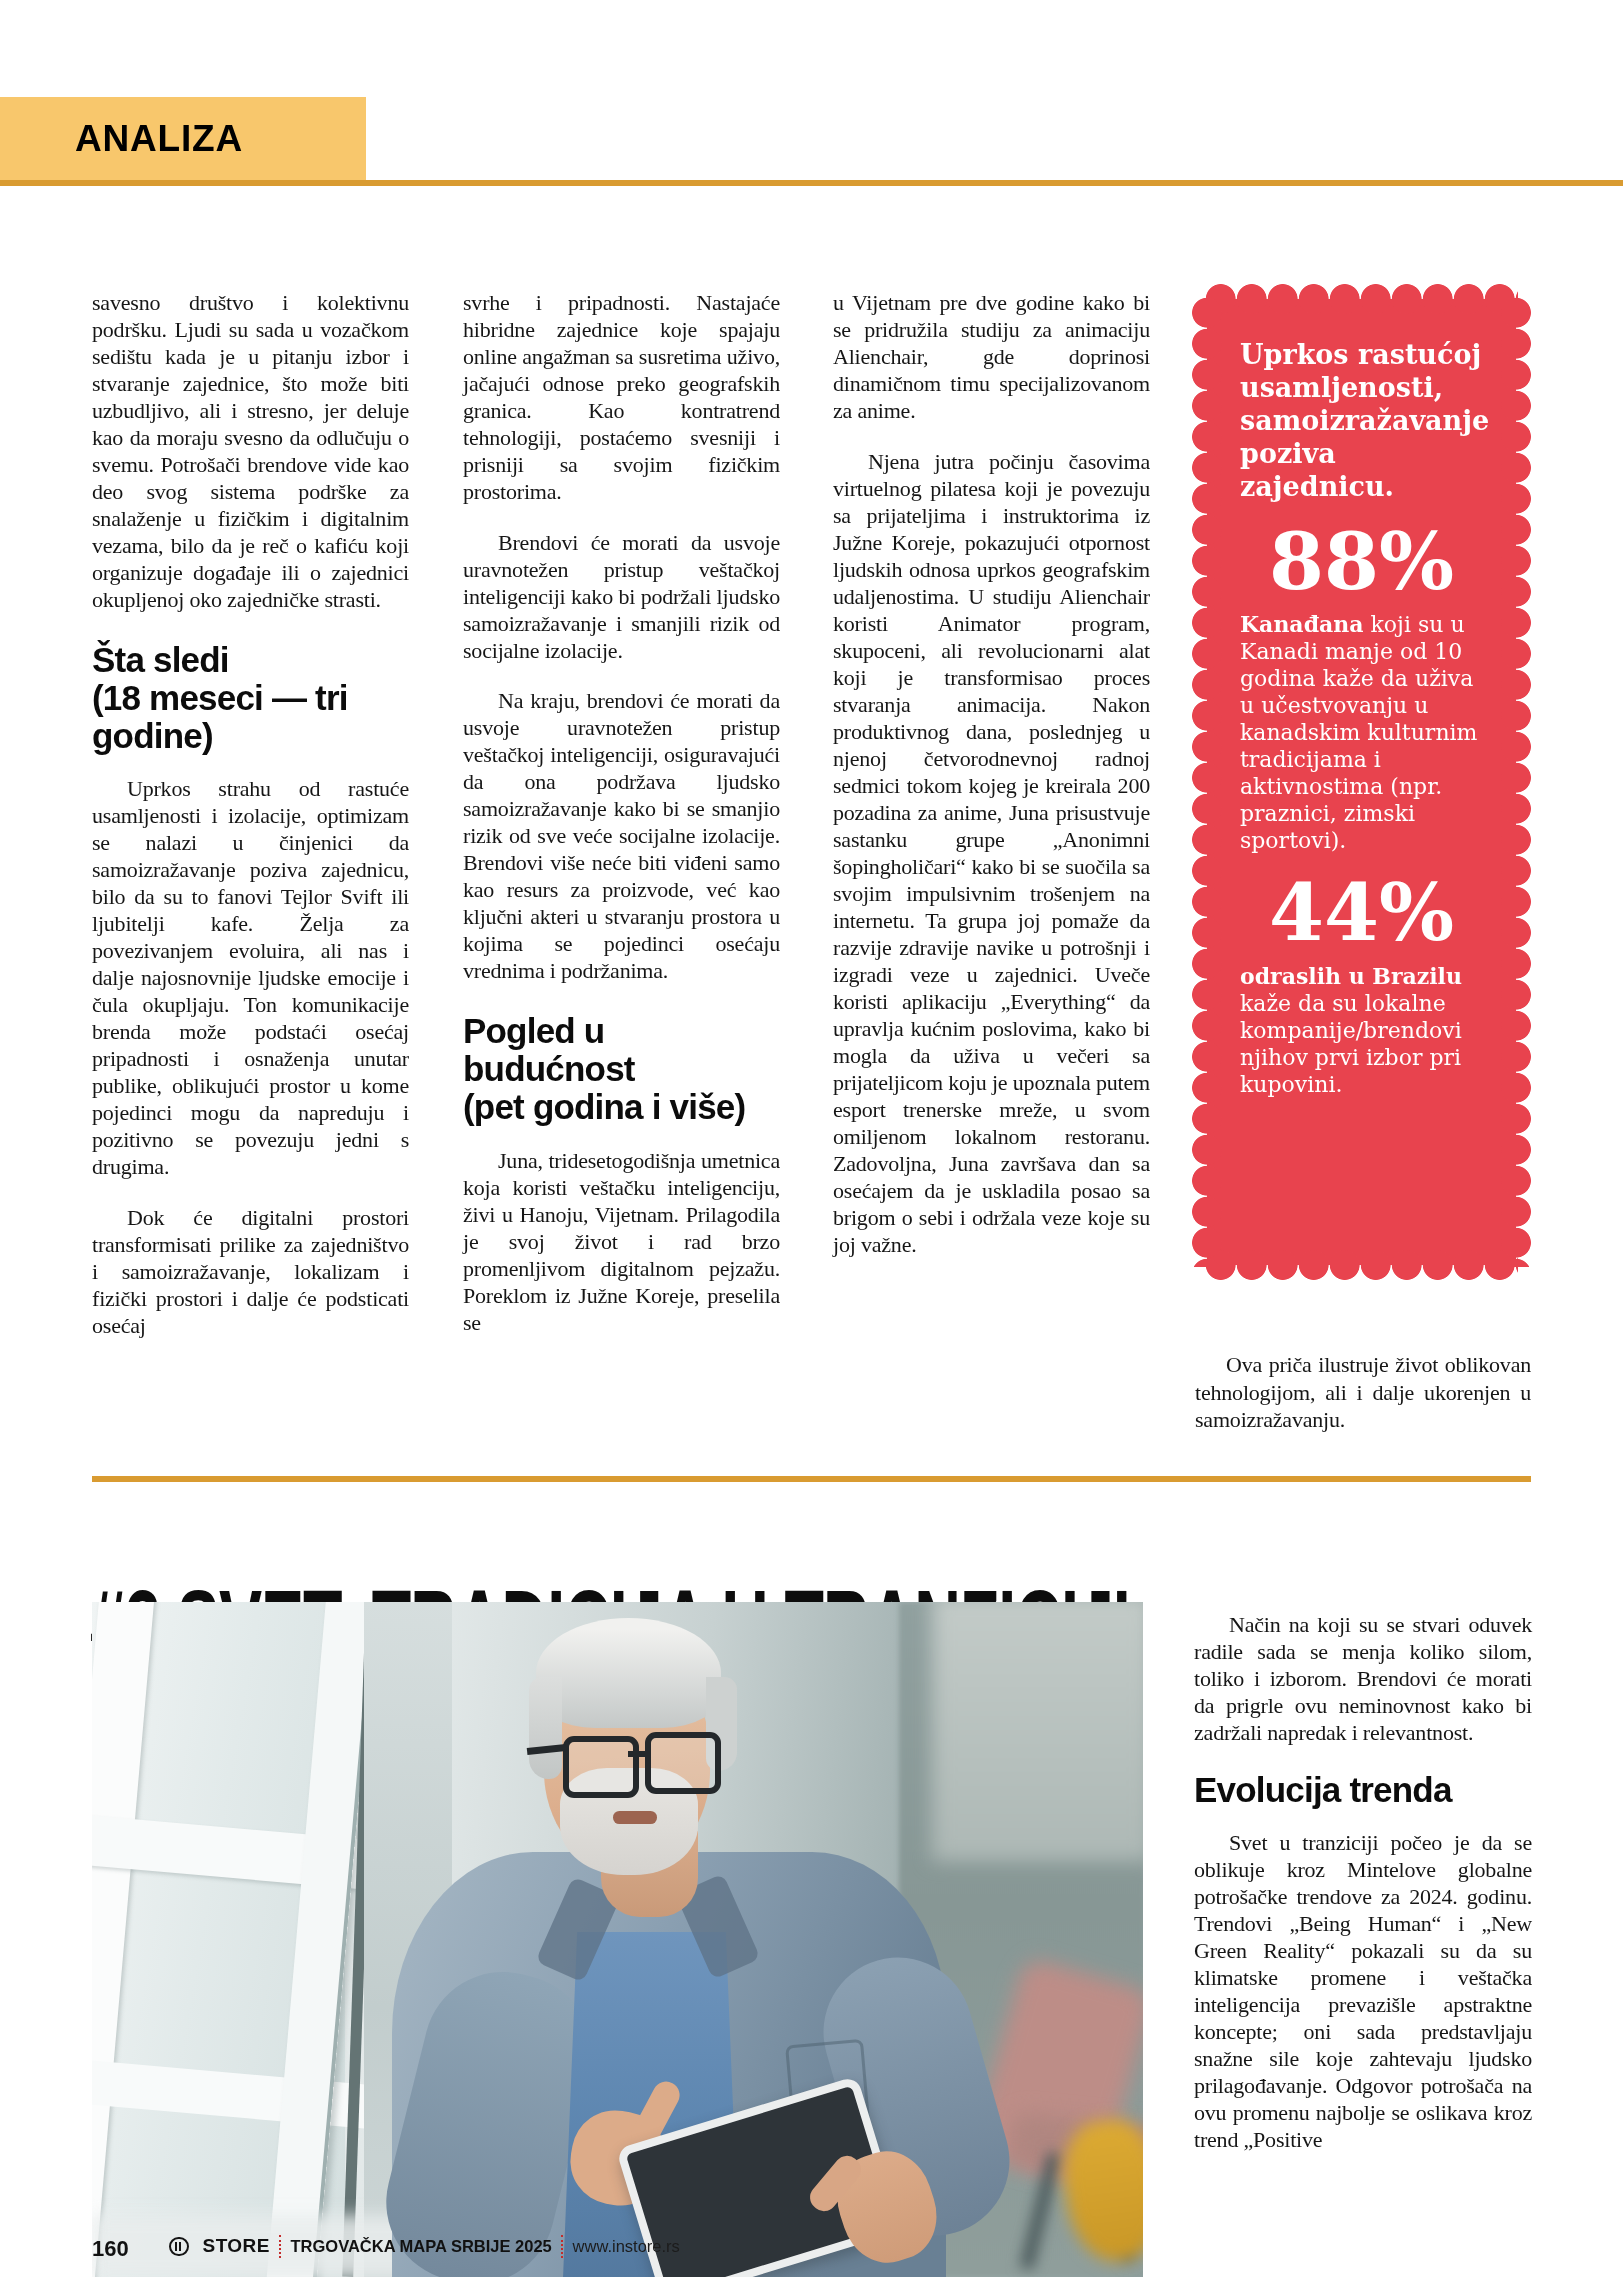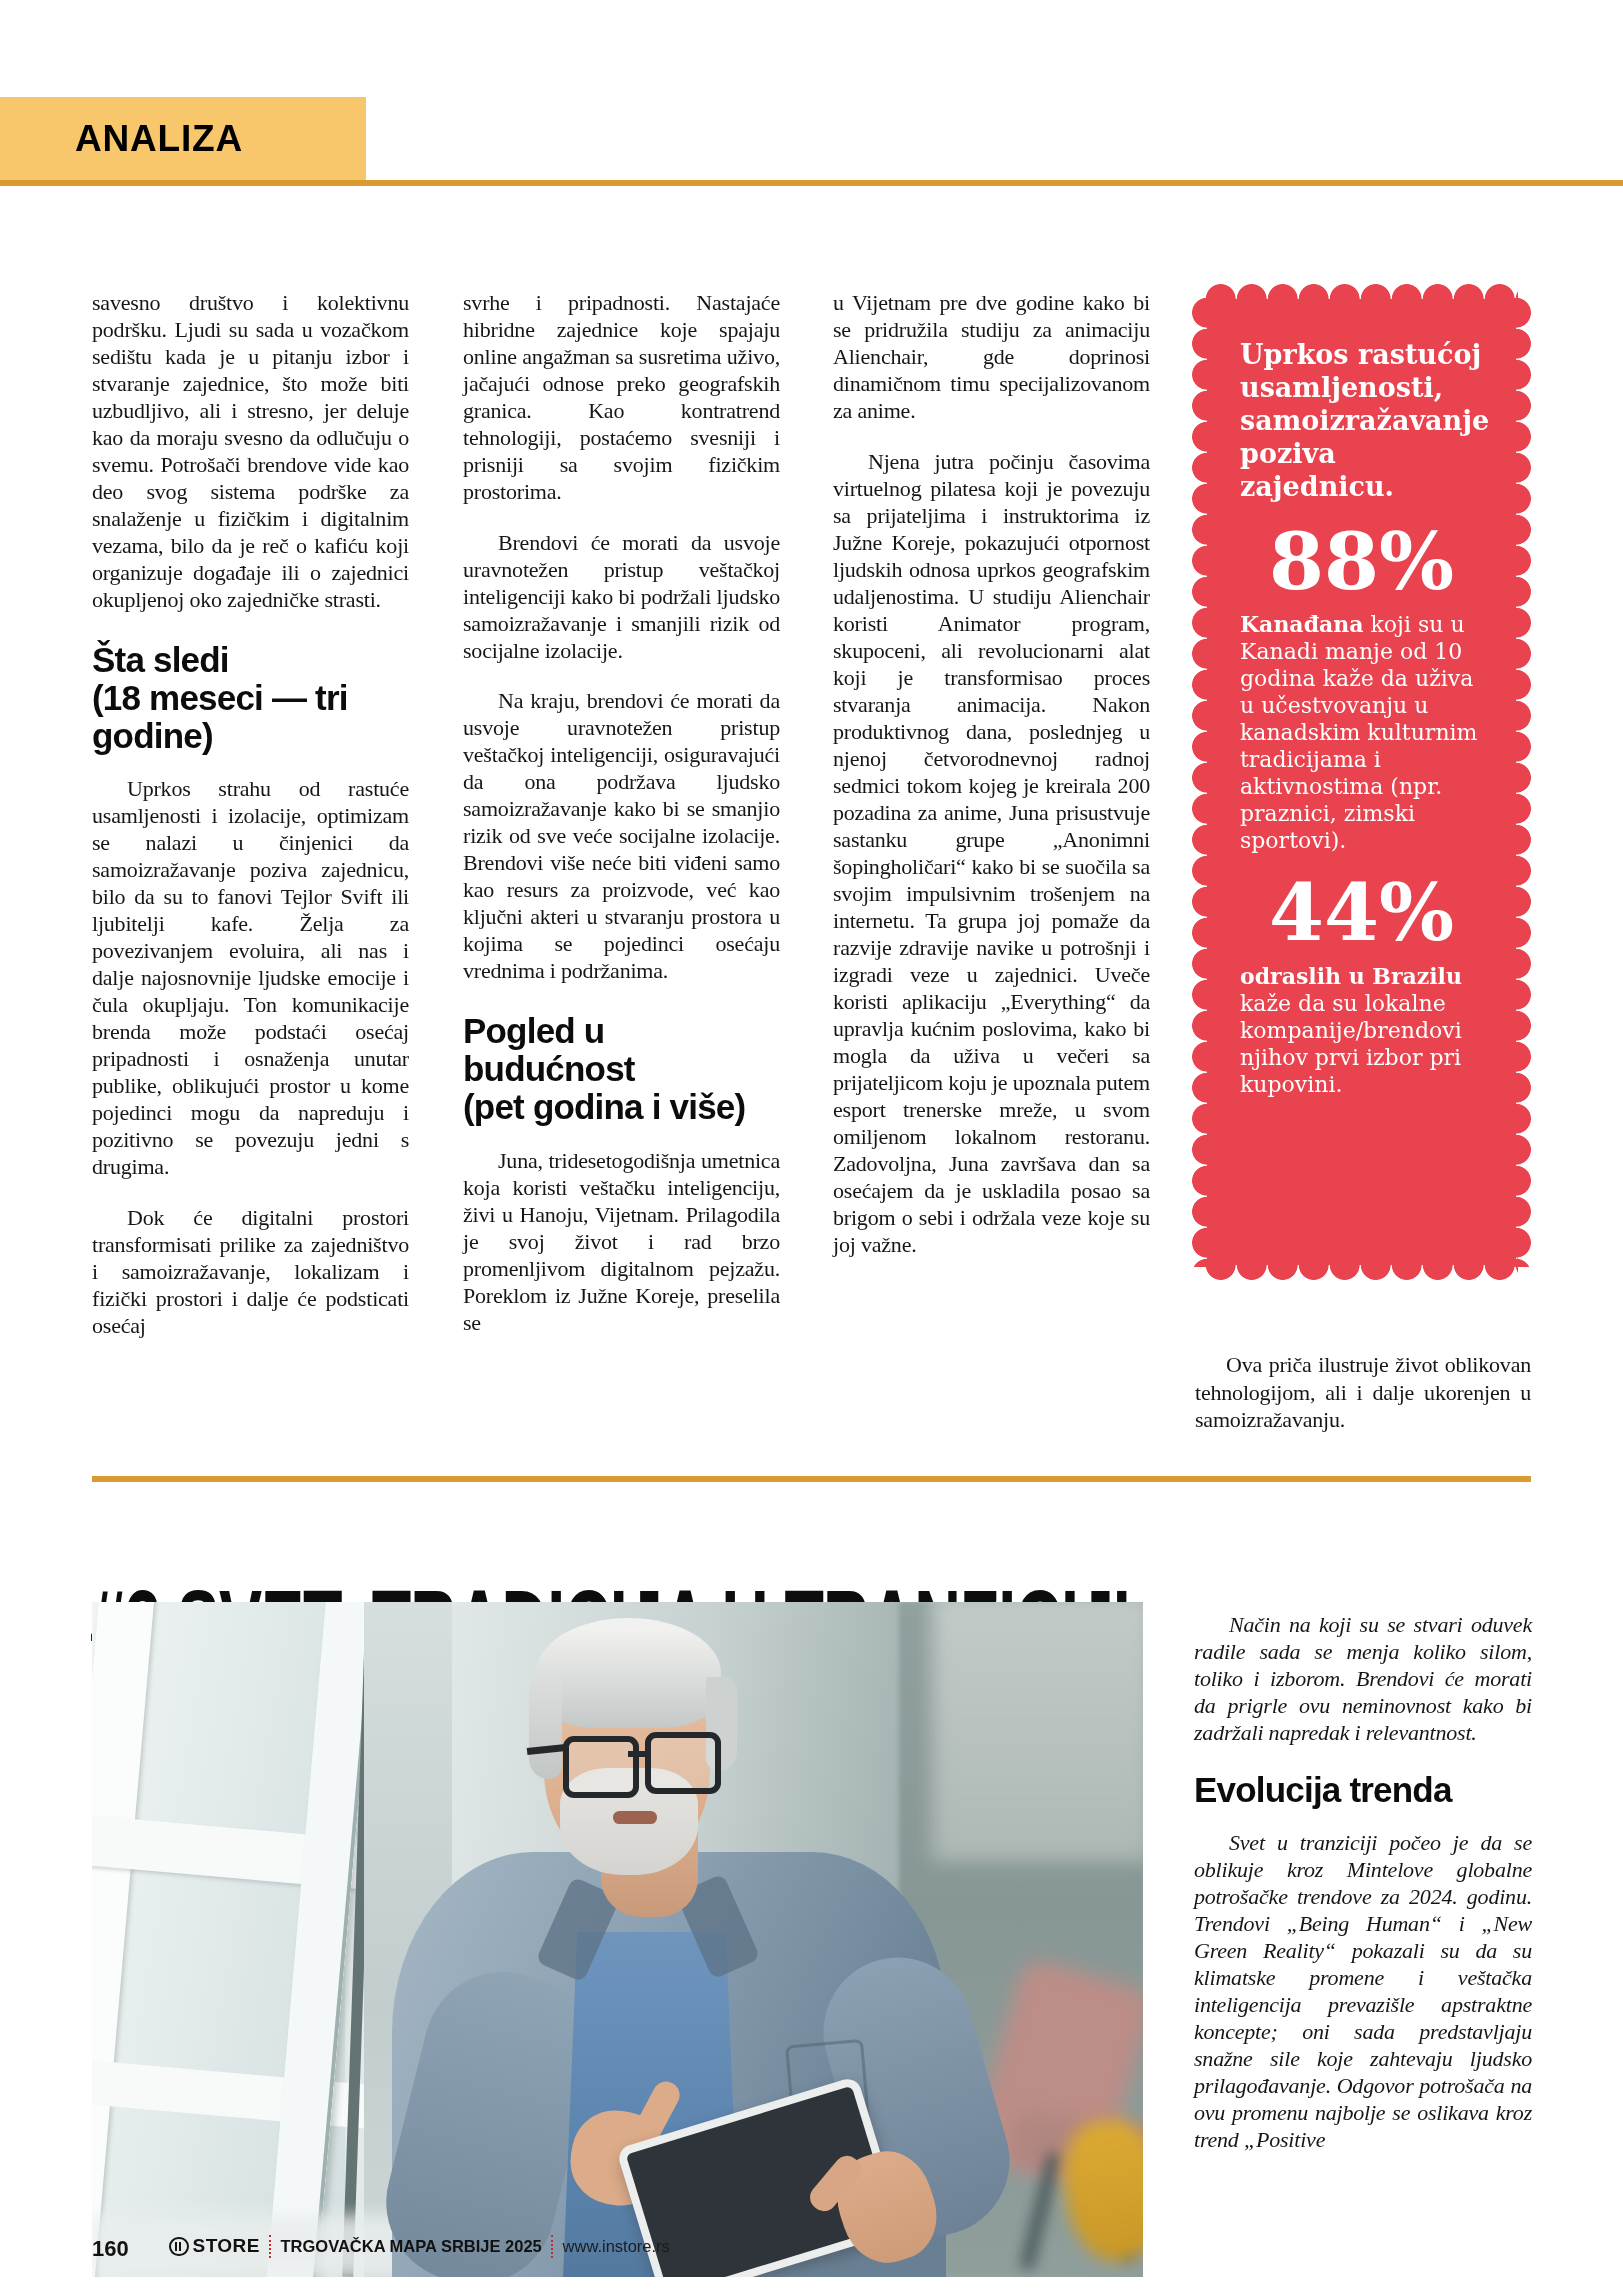--- a/index.html
+++ b/index.html
@@ -49,21 +49,21 @@
 
   .aside-note{position:absolute;left:1195px;top:1329px;width:336px;font-size:22px;
       line-height:27.5px;letter-spacing:-0.2px;text-align:justify;text-indent:31px;}
 
   
   .section-title{position:absolute;left:90px;top:1491px;font-family:"Liberation Sans",sans-serif;
       font-weight:bold;font-size:101px;line-height:101px;letter-spacing:-1.6px;color:#0d0d0d;
       transform:scaleX(0.64);transform-origin:left top;white-space:nowrap;}
   .col4{position:absolute;left:1194px;top:1611px;width:338px;font-size:22px;line-height:27px;
       letter-spacing:-0.2px;text-align:justify;}
-  .col4 p{margin:0 0 23.6px;font-style:italic;}
+  .col4 p{margin:0 0 23.6px;}
   .col4 .h-sans{margin:25px 0 20.4px;}
 
   
   .photo{position:absolute;left:92px;top:1602px;width:1051px;height:675px;overflow:hidden;
       background:linear-gradient(97deg,#eef1f1 0%,#e3e9e9 30%,#c7d1d1 55%,#a2b1b1 75%,#8e9fa0 100%);}
   .ph{position:absolute;}
   .win-glass{left:0;top:0;width:253px;height:675px;
       background:linear-gradient(100deg,#f0f4f4 0%,#e2eaea 45%,#d4dfdf 100%);}
   .bar-v1{left:-23.6px;top:-15.7px;width:55px;height:738px;background:#fbfcfc;transform:rotate(5deg);
       box-shadow:2.4px 0 4.7px rgba(120,135,135,.35);}
@@ -138,21 +138,21 @@
       background:linear-gradient(#dcaa33,#c99726);border-radius:42% 42% 46% 46%;
       transform:rotate(-8deg);filter:blur(7.9px);}
   .ph-floor-light{left:0;top:613px;width:338px;height:63px;background:#e9eded;
       filter:blur(7.9px);opacity:.85;}
 
   
   .footer{position:absolute;left:0;top:2230px;width:1623px;height:47px;
       font-family:"Liberation Sans",sans-serif;color:#111111;}
   .page-number{position:absolute;left:92px;top:6px;font-weight:bold;font-size:22px;}
   .footer-meta{position:absolute;left:169px;top:4.7px;display:flex;align-items:center;gap:9.4px;}
-  .brand{display:flex;align-items:center;gap:4px;font-weight:bold;font-size:19px;letter-spacing:0.4px;text-align:right;}
+  .brand{display:flex;align-items:center;gap:14px;font-weight:bold;font-size:19px;letter-spacing:0.4px;text-align:right;}
   .logo-icon{position:relative;width:19.6px;height:19.6px;border:2px solid #141414;
       border-radius:50%;box-sizing:border-box;flex:0 0 auto;}
   .logo-icon::after{content:"";position:absolute;top:3.1px;bottom:3.1px;left:3.9px;right:3.9px;
       background:repeating-linear-gradient(90deg,#141414 0 2px,transparent 2px 4.3px);}
   .pub{font-weight:bold;font-size:16.5px;text-align:center;}
   .site{font-size:16.5px;color:#1c1c1c;}
   .dot-sep{width:0;height:23.6px;border-left:2.4px dotted #C42B2B;}
 </style>
 </head>
 <body>

